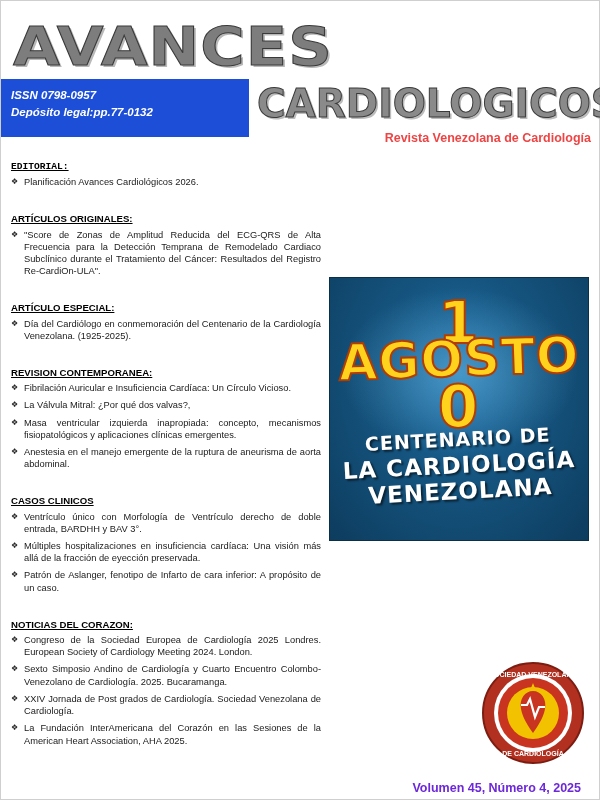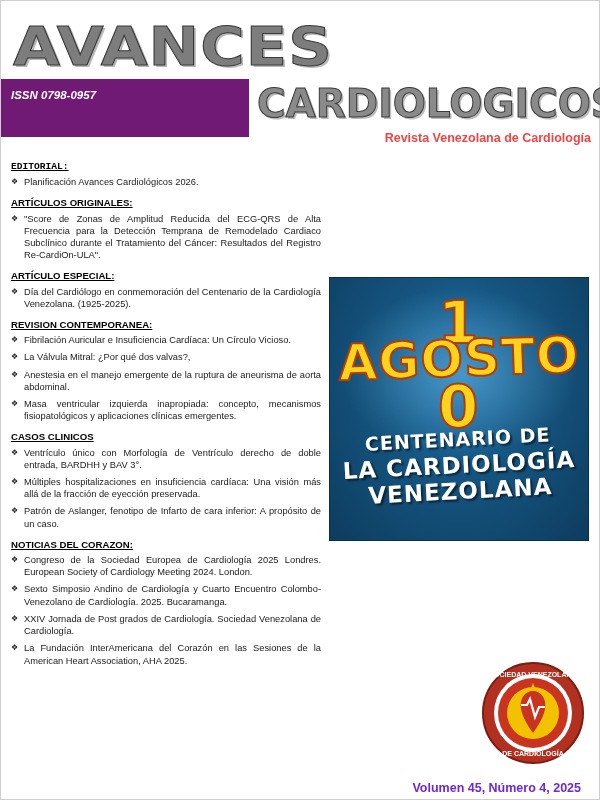--- a/index.html
+++ b/index.html
@@ -40,21 +40,21 @@
     text-shadow: 2px 2px 0 #b9b9b9;
     transform: scaleX(1.12);
     transform-origin: left top;
   }
   .redbar {
     position: absolute;
     left: 0;
     top: 78px;
     width: 248px;
     height: 58px;
-    background: #701a75;
+    background: #1d4ed8;
   }
   .redbar .issn {
     position: absolute;
     left: 10px;
     top: 8px;
     color: #ffffff;
     font-size: 11.5px;
     font-weight: bold;
     font-style: italic;
     line-height: 17px;
@@ -102,21 +102,21 @@
     top: 0px;
     width: 310px;
     font-size: 9.3px;
     color: #1a1a1a;
     line-height: 12.2px;
   }
   .sec-head {
     font-weight: bold;
     text-decoration: underline;
     font-size: 9.6px;
-    margin-top: 9px;
+    margin-top: 25px;
     margin-bottom: 3px;
     color: #000;
   }
   .sec-head.first { margin-top: 0; font-family: Liberation Mono, monospace; }
   ul.items {
     list-style: none;
     margin: 0;
     padding: 0;
   }
   ul.items li {
@@ -248,20 +248,21 @@
 <body>
 
 <div class="page">
 
   <div class="masthead">
     <div class="avances">AVANCES</div>
 
     <div class="redbar">
       <div class="issn">
         <div>ISSN 0798-0957</div>
+        <div>Depósito legal:pp.77-0132</div>
       </div>
     </div>
 
     <div class="cardiologicos">CARDIOLOGICOS</div>
     <div class="subtitle1">Revista Venezolana de Cardiología</div>
   </div>
 
   <div class="content">
 
     <div class="toc">
@@ -278,22 +279,22 @@
 
       <div class="sec-head">ARTÍCULO ESPECIAL:</div>
       <ul class="items">
         <li>Día del Cardiólogo en conmemoración del Centenario de la Cardiología Venezolana.    (1925-2025).</li>
       </ul>
 
       <div class="sec-head">REVISION CONTEMPORANEA:</div>
       <ul class="items">
         <li>Fibrilación Auricular e Insuficiencia Cardíaca: Un Círculo Vicioso.</li>
         <li>La Válvula Mitral: ¿Por qué dos valvas?,</li>
+        <li>Masa ventricular izquierda inapropiada: concepto, mecanismos fisiopatológicos y aplicaciones clínicas emergentes.</li>
         <li>Anestesia en el manejo emergente de la ruptura de aneurisma de aorta abdominal.</li>
-        <li>Masa ventricular izquierda inapropiada: concepto, mecanismos fisiopatológicos y aplicaciones clínicas emergentes.</li>
       </ul>
 
       <div class="sec-head">CASOS CLINICOS</div>
       <ul class="items">
         <li>Ventrículo único con Morfología de Ventrículo derecho de doble entrada, BARDHH y BAV 3°.</li>
         <li>Múltiples hospitalizaciones en insuficiencia cardíaca: Una visión más allá de la fracción de eyección preservada.</li>
         <li>Patrón de Aslanger, fenotipo de Infarto de cara inferior: A propósito de un caso.</li>
       </ul>
 
       <div class="sec-head">NOTICIAS DEL CORAZON:</div>

